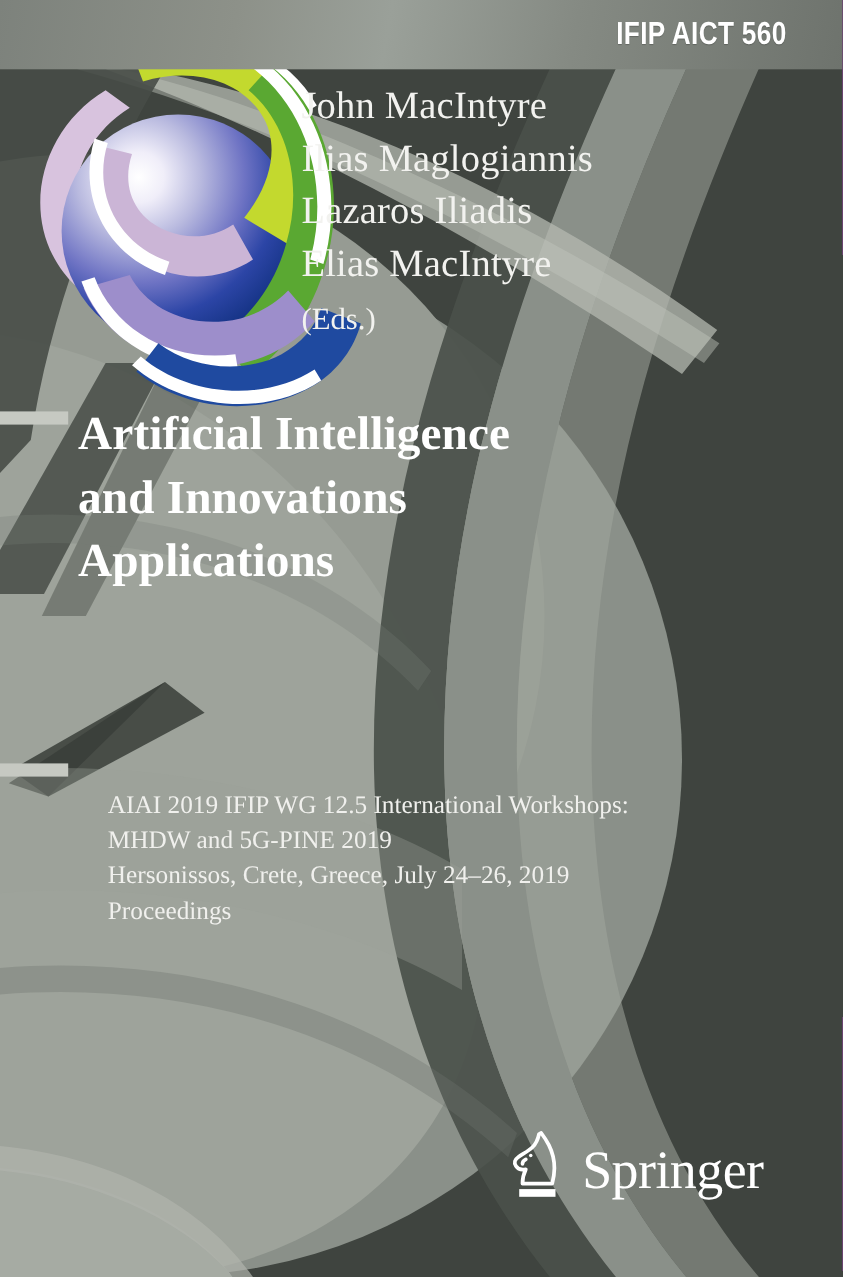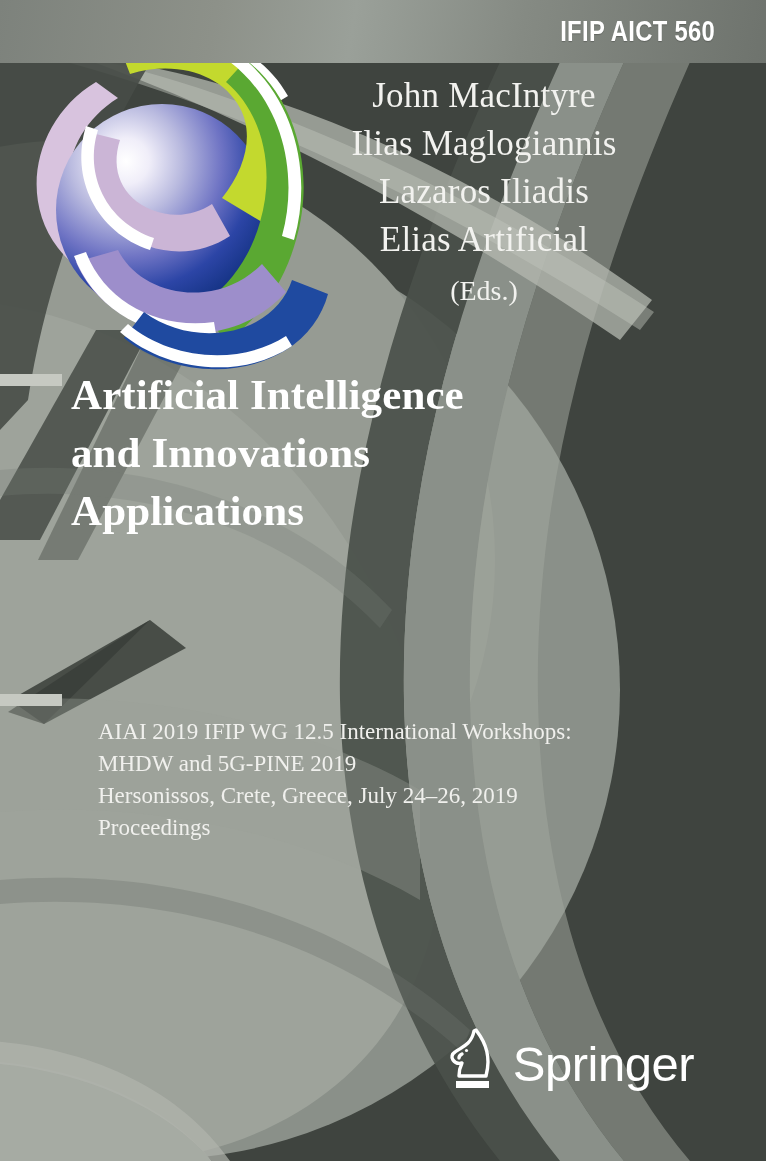--- a/index.html
+++ b/index.html
@@ -42,21 +42,21 @@
     padding-right:62px;
     white-space:nowrap;
     text-shadow:0 1px 1px rgba(0,0,0,0.22);
   }
 
   
   .editors {
     position:absolute;
     right:72px; top:72px;
     width:420px;
-    text-align:center;
+    text-align:left;
     z-index:7;
   }
   .editor-line {
     color:#f2f2ef;
     font-family:"Liberation Serif", serif;
     font-size:35px;
     line-height:48px;
     white-space:nowrap;
     letter-spacing:0.2px;
   }
@@ -104,21 +104,21 @@
   
   .springer {
     position:absolute;
     right:72px; bottom:65px;
     display:flex; align-items:flex-end; gap:16px;
     z-index:7;
   }
   .springer-knight { width:52px; height:72px; display:block; }
   .springer-word {
     color:#ffffff;
-    font-family:Liberation Sans, sans-serif;
+    font-family:Liberation Serif, serif;
     font-size:49px;
     line-height:52px;
     letter-spacing:-0.5px;
     padding-bottom:6px;
   }
 
   
   .edge-bar {
     position:absolute; left:0;
     background:#c6c9c2;
@@ -221,21 +221,21 @@
   <div class="edge-bar edge-bar-2"></div>
 
   <div class="banner">
     <div class="banner-text">IFIP AICT 560</div>
   </div>
 
   <div class="editors">
     <div class="editor-line">John MacIntyre</div>
     <div class="editor-line">Ilias Maglogiannis</div>
     <div class="editor-line">Lazaros Iliadis</div>
-    <div class="editor-line">Elias Artificial</div>
+    <div class="editor-line">Elias MacIntyre</div>
     <div class="eds-line">(Eds.)</div>
   </div>
 
   <div class="title">
     <div class="title-line">Artificial Intelligence</div>
     <div class="title-line">and Innovations</div>
     <div class="title-line">Applications</div>
   </div>
 
   <div class="subtitle">

